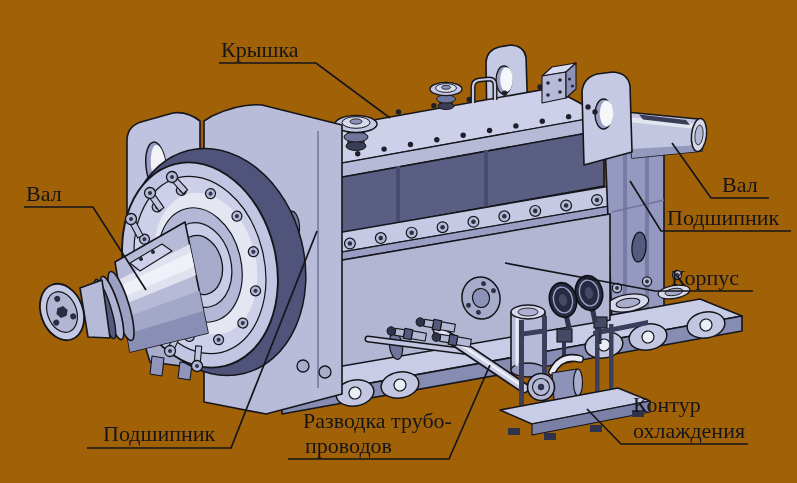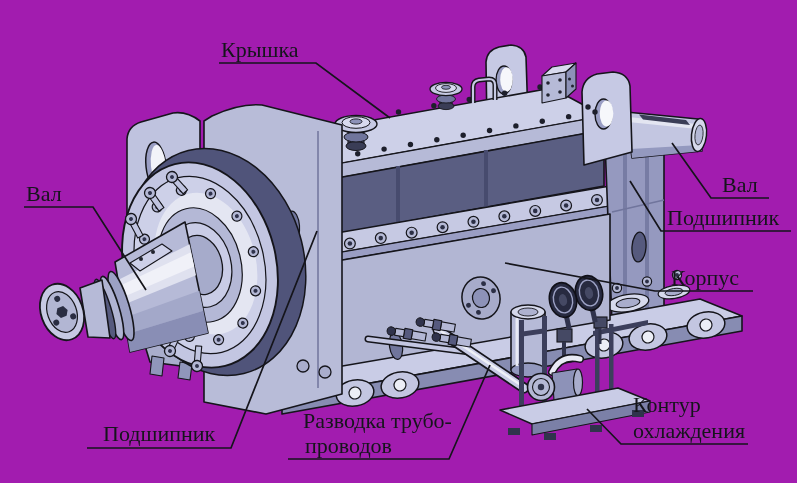--- a/index.html
+++ b/index.html
@@ -1,16 +1,16 @@
 <!DOCTYPE html>
 <html><head>
 <meta charset="utf-8">
 <style>
   html,body{margin:0;padding:0;background:#ffffff;}
-  .stage{position:relative;width:797px;height:483px;background:#a21caf;overflow:hidden;}
+  .stage{position:relative;width:797px;height:483px;background:#a16207;overflow:hidden;}
   svg{display:block;}
   .lbl{font-family:"Liberation Serif","DejaVu Serif",serif;font-size:22px;fill:#15151b;}
   .ld{stroke:#15151b;stroke-width:1.7;fill:none;stroke-linejoin:miter;}
   .o{stroke:#15151b;stroke-width:1.6;stroke-linejoin:round;}
   .o2{stroke:#15151b;stroke-width:1.1;stroke-linejoin:round;}
   .nf{stroke:none;}
 </style>
 </head>
 <body>
 

